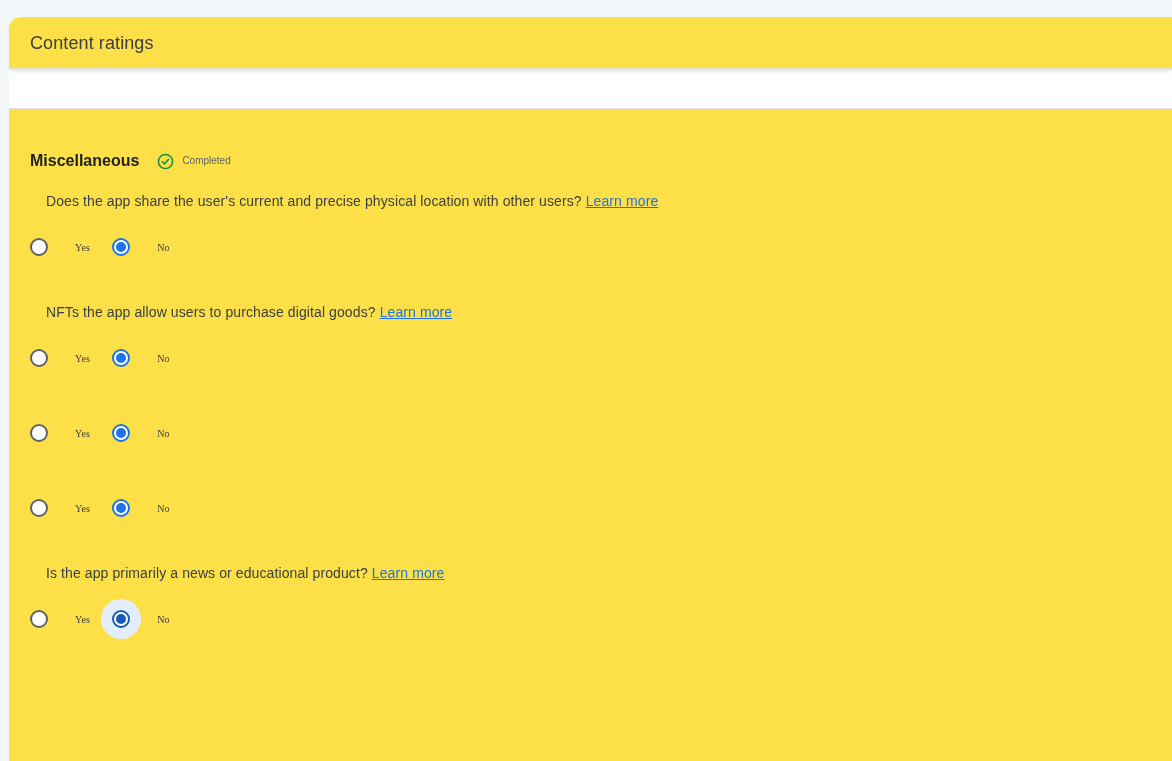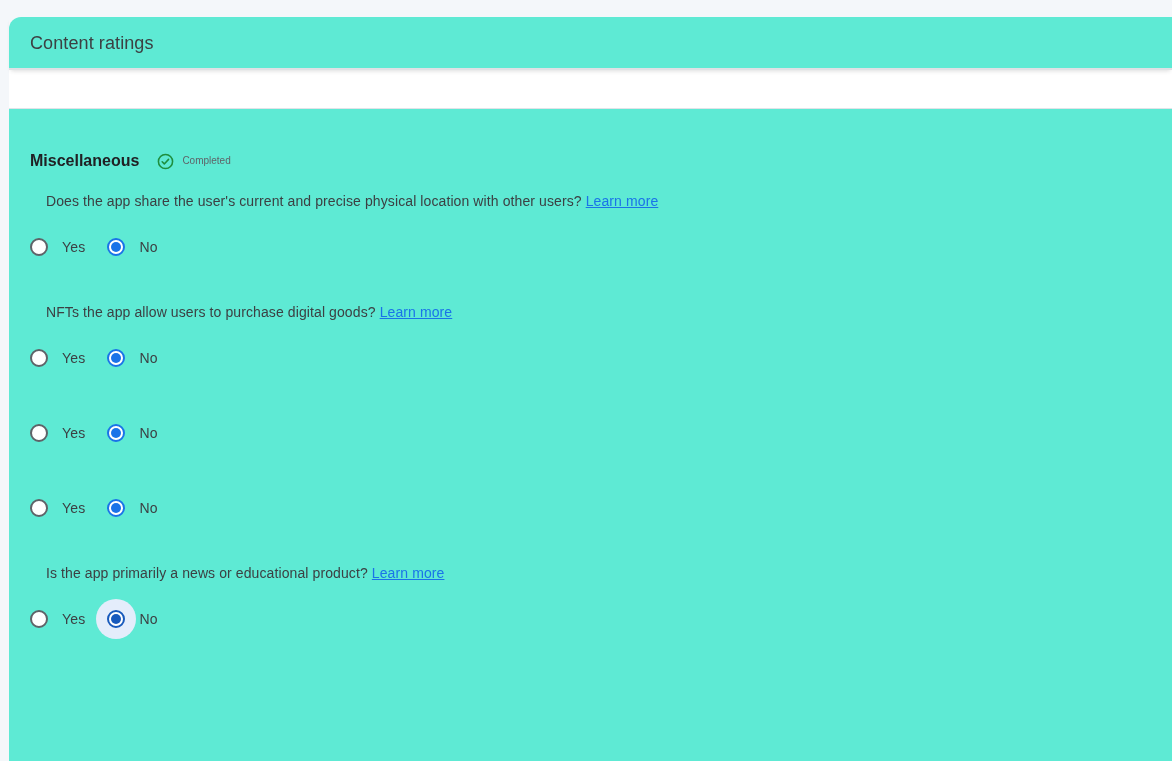--- a/index.html
+++ b/index.html
@@ -10,21 +10,21 @@
     background: #f4f7fa;
     font-family: "Liberation Sans", "DejaVu Sans", sans-serif;
     overflow: hidden;
   }
   .card {
     position: absolute;
     left: 9px;
     top: 17px;
     width: 1163px;
     min-height: 744px;
-    background: #5eead4;
+    background: #fde047;
     border-top-left-radius: 12px;
     box-sizing: border-box;
   }
   .card-header {
     height: 53px;
     box-sizing: border-box;
     padding: 14px 20px 0 21px;
     border-bottom: 2px solid #dfe1e5;
     box-shadow: 0 3px 4px -2px rgba(60,64,67,0.18);
     position: relative;
@@ -123,24 +123,25 @@
     width: 10px;
     height: 10px;
     border-radius: 50%;
     background: transparent;
   }
   .option.selected .radio { border-color: #1a73e8; }
   .option.selected .radio .dot { background: #1a73e8; }
   .option.selected.focused .radio { border-color: #185abc; }
   .option.selected.focused .radio .dot { background: #185abc; }
   .opt-label {
-    margin-left: 3px;
-    font-size: 14px;
+    margin-left: 16px;
+    font-size: 10px;
     color: #3c4043;
     letter-spacing: 0.2px;
+    font-family: Liberation Serif, serif;
   }
 </style>
 </head>
 <body>
 
 <div class="card">
   <header class="card-header">
     <h1 class="page-title">Content ratings</h1>
   </header>
   <div class="subheader"></div>

